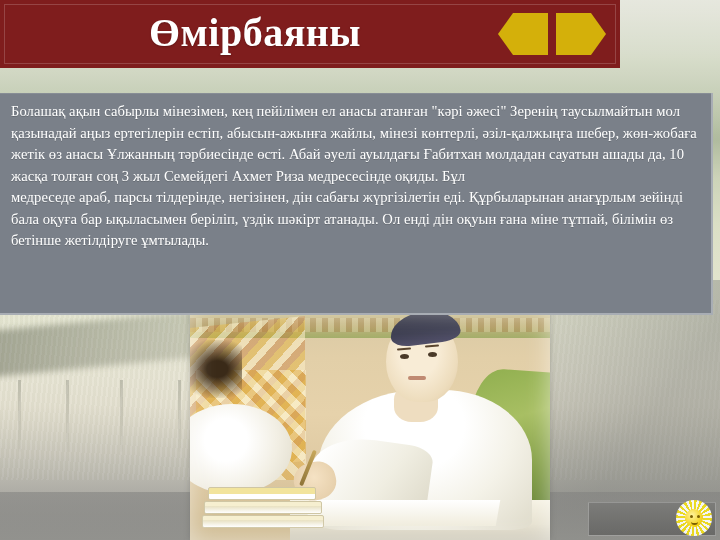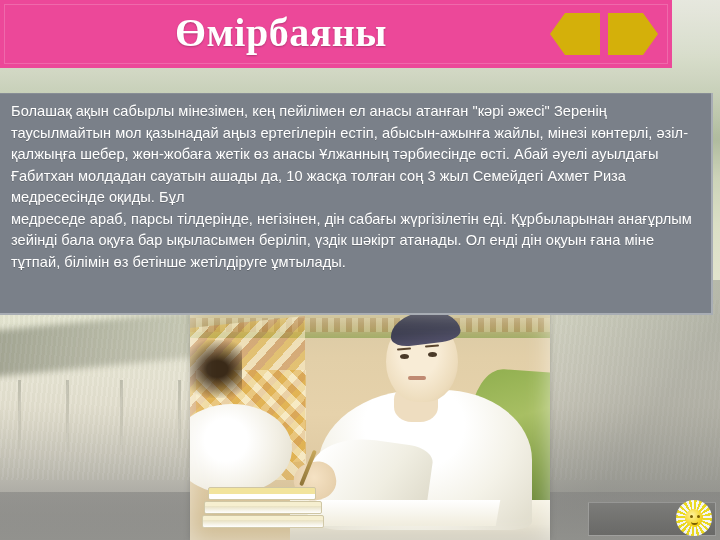--- a/index.html
+++ b/index.html
@@ -83,23 +83,23 @@
   .bg-right-shadow {
     position: absolute;
     right: 0; top: 280px; width: 260px; height: 260px;
     background: linear-gradient(125deg, rgba(255,255,255,0) 0%, rgba(120,122,118,.45) 65%);
   }
 
   
   .header-bar {
     position: absolute;
     left: 0; top: 0;
-    width: 672px;
+    width: 620px;
     height: 68px;
-    background: #ec4899;
+    background: #7f1d1d;
     box-sizing: border-box;
   }
   .header-inner-border {
     position: absolute;
     left: 4px; top: 4px; right: 4px; bottom: 4px;
     border: 1px solid rgba(255,255,255,0.18);
     pointer-events: none;
   }
   .header-title {
     position: absolute;
@@ -150,21 +150,21 @@
     background: #7a8089;
     box-sizing: border-box;
     padding: 8px 14px 8px 11px;
     border-right: 2px solid #a8adb4;
     border-bottom: 2px solid #a8adb4;
     box-shadow: inset 0 1px 0 rgba(255,255,255,0.10);
   }
   .body-text {
     margin: 0;
     color: #ffffff;
-    font-family: Liberation Sans, sans-serif;
+    font-family: Liberation Serif, serif;
     font-size: 14.6px;
     line-height: 21.5px;
     letter-spacing: 0.05px;
     text-align: left;
     white-space: pre-wrap;
     text-shadow: 0 1px 0 rgba(0,0,0,0.18);
   }
 
   
   .painting {

